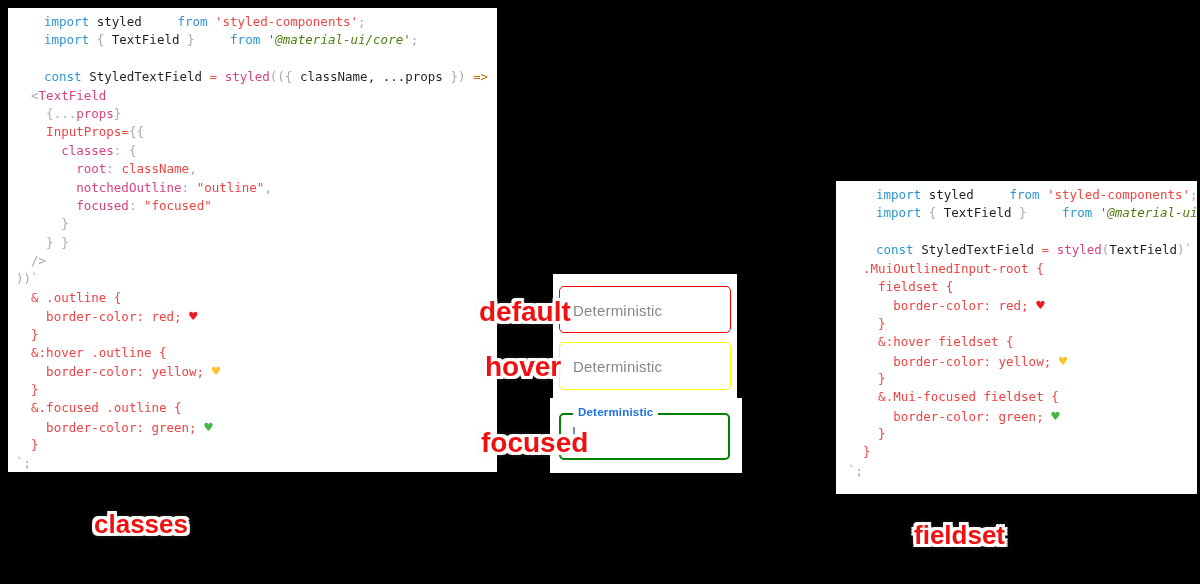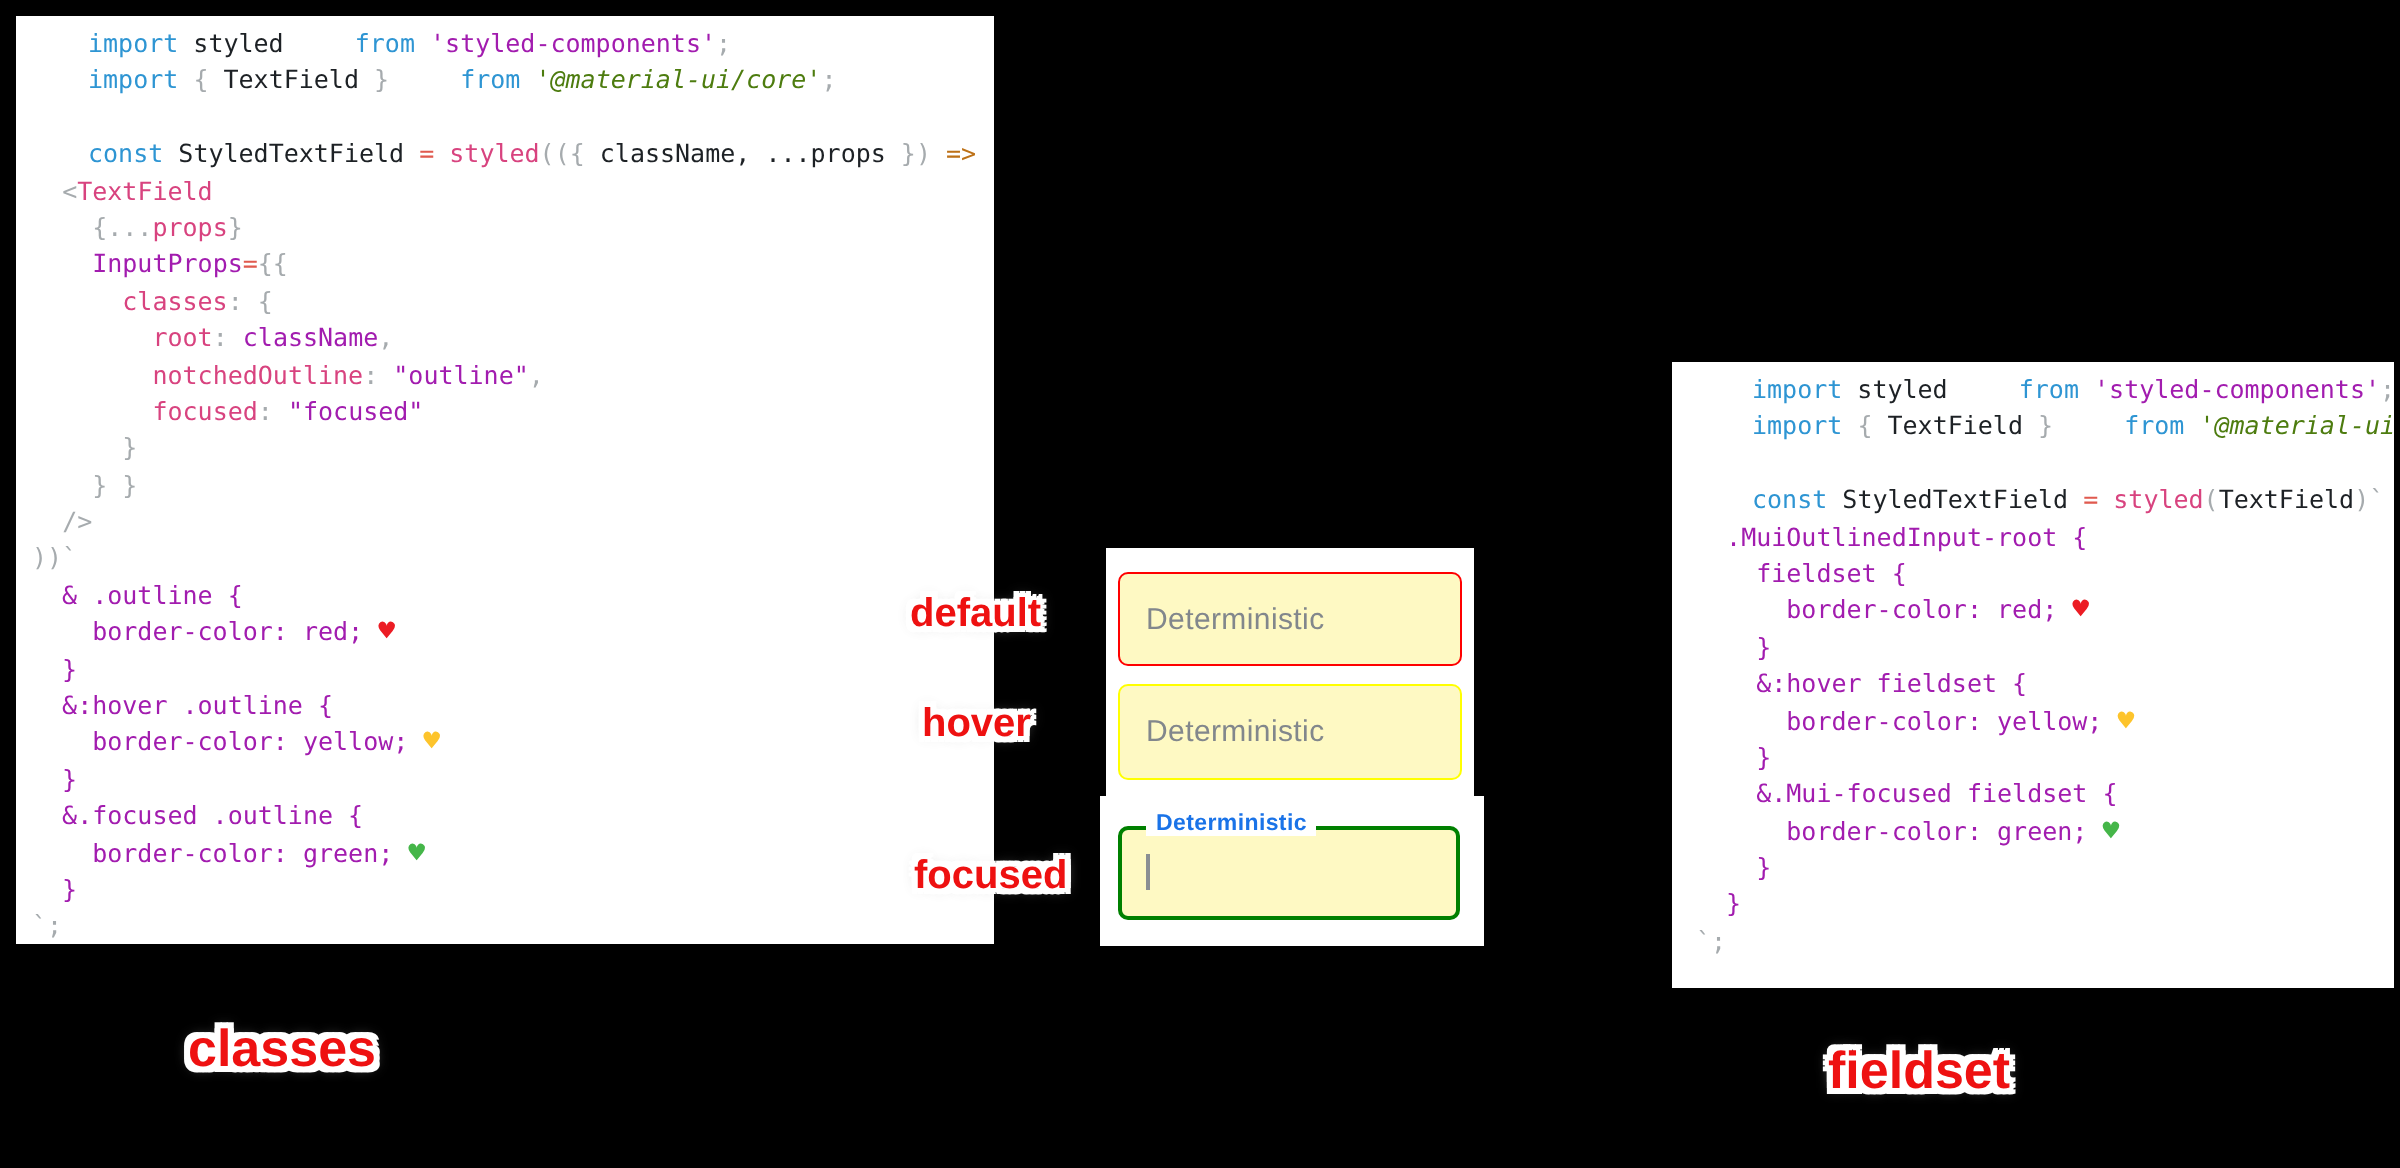--- a/index.html
+++ b/index.html
@@ -8,53 +8,53 @@
 
   
   .code{position:absolute;background:#ffffff;box-sizing:border-box;margin:0;
         font-family:"DejaVu Sans Mono",monospace;font-size:12.5px;line-height:18.4px;
         overflow:hidden;}
   .code-left{left:8px;top:8px;width:489px;height:464px;padding:5px 0 0 8px;}
   .code-right{left:836px;top:181px;width:361px;height:313px;padding:5px 0 0 12px;}
   .code-line{white-space:pre;height:18.4px;}
   .tok-k{color:#2e95d3;margin-left:28px;}              
   .tok-i{color:#1d2125;}              
-  .tok-s{color:#a21caf;}              
+  .tok-s{color:#ef4444;}              
   .tok-e{color:#4d7c0f;font-style:italic;}
   .tok-p{color:#d8437f;}              
   .tok-g{color:#a6abae;}              
   .tok-r{color:#e05a4f;}              
   .tok-o{color:#bd7117;}              
   .tok-hr{color:#ec1c24;font-size:14px;}
   .tok-hy{color:#fdc42c;font-size:14px;}
   .tok-hg{color:#45b649;font-size:14px;}
 
   
   .card{position:absolute;background:#fff;}
   .card-top{left:553px;top:274px;width:184px;height:124px;}
   .card-bottom{left:550px;top:398px;width:192px;height:75px;}
-  .tf{position:absolute;background:#fef9c3;border-radius:5px;box-sizing:border-box;text-decoration:underline;}
+  .tf{position:absolute;background:#ffffff;border-radius:5px;box-sizing:border-box;text-decoration:underline;}
   .tf-default{left:559px;top:286px;width:172px;height:47px;border:1.5px solid #ff0000;}
   .tf-hover{left:559px;top:342px;width:172px;height:48px;border:1.5px solid #ffff00;}
   .tf-focused{left:559px;top:413px;width:171px;height:47px;border:2px solid #008000;}
   .ph{position:absolute;left:13px;top:50%;transform:translateY(-50%);
       color:#82878c;font-size:15px;letter-spacing:.2px;}
   .notch-label{position:absolute;top:-9px;left:12px;background:#fff;padding:0 5px;
       font-size:11.5px;font-weight:bold;color:#1a73e8;letter-spacing:.2px;white-space:nowrap;}
   .caret{position:absolute;left:12px;top:12px;width:2px;height:18px;background:#8a8f93;}
 
   
   .state-label,.big-label{position:absolute;color:#ee1111;font-weight:bold;
       font-family:"Liberation Sans",sans-serif;
       text-shadow:
         -3px -3px 0 #fff, 3px -3px 0 #fff, -3px 3px 0 #fff, 3px 3px 0 #fff,
         -3px 0 0 #fff, 3px 0 0 #fff, 0 -3px 0 #fff, 0 3px 0 #fff,
         -2px -2px 0 #fff, 2px -2px 0 #fff, -2px 2px 0 #fff, 2px 2px 0 #fff,
         0 0 7px rgba(190,190,190,.9);}
-  .state-label{font-size:20px;}
+  .state-label{font-size:28px;margin-left:24px;}
   .big-label{font-size:26px;}
   .lbl-default{left:455px;top:296px;}
   .lbl-hover{left:461px;top:351px;}
   .lbl-focused{left:457px;top:427px;}
   .lbl-classes{left:94px;top:509px;}
   .lbl-globals{left:914px;top:520px;}
 </style>
 </head>
 <body>
 

